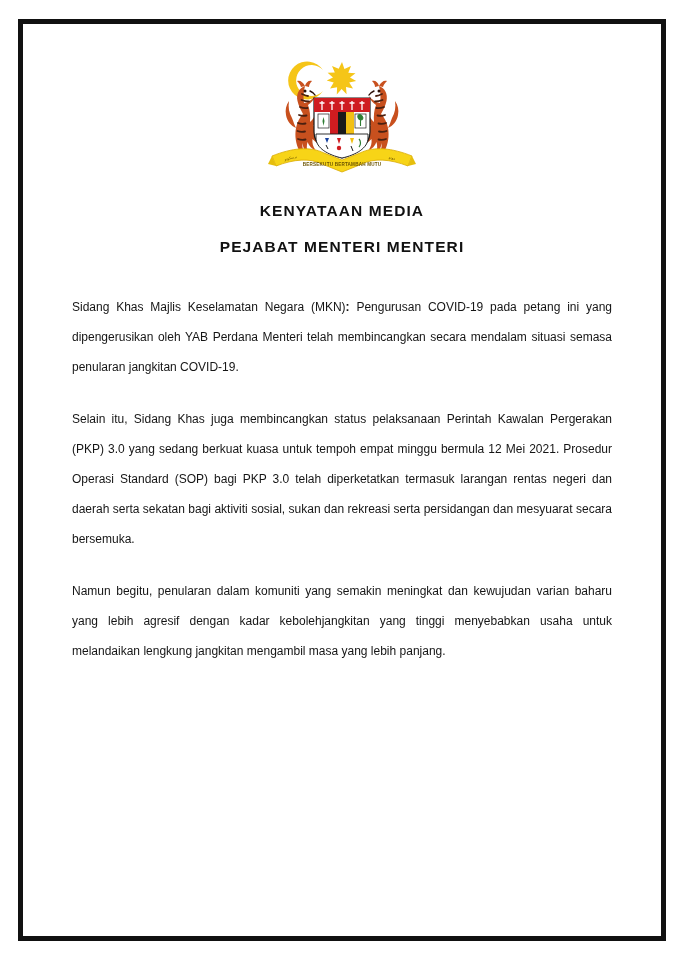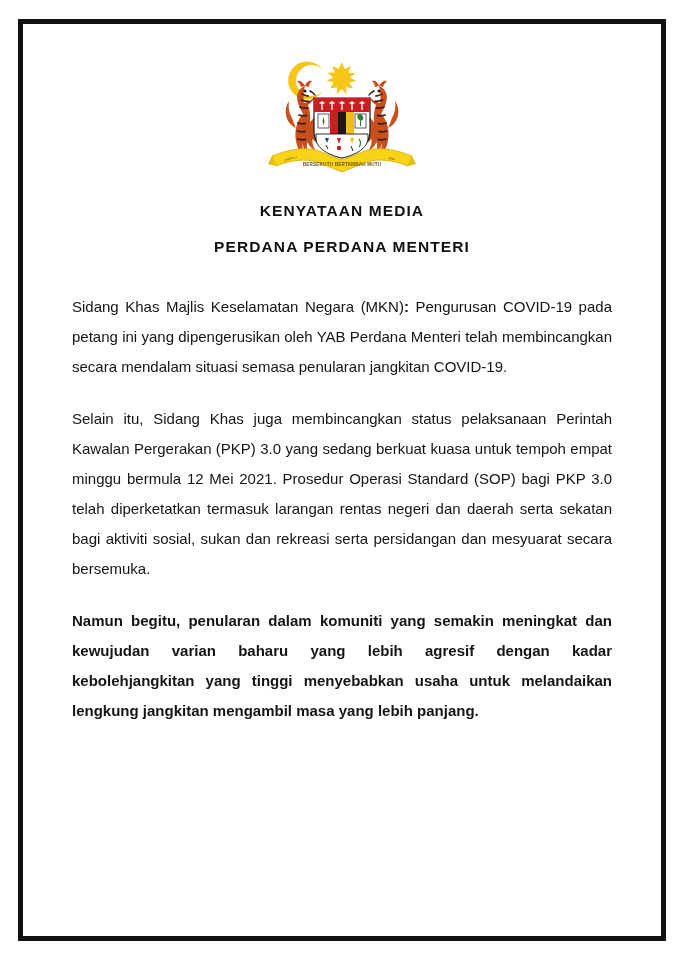--- a/index.html
+++ b/index.html
@@ -75,29 +75,28 @@
 
   
   .body-text {
     margin: 0 auto;
     margin-top: 37px;
     width: 540px;
     text-align: justify;
     text-justify: inter-word;
   }
   .para {
-    font-size: 15px;
+    font-size: 12px;
     line-height: 30px;
     color: #151515;
     margin: 0 0 22px 0;
     text-align: justify;
   }
   .para:last-child {
     margin-bottom: 0;
-    font-weight: bold;
   }
   .para .strong-colon {
     font-weight: bold;
   }
 </style>
 </head>
 <body>
 
 <div class="page">
   <div class="frame">
@@ -170,21 +169,21 @@
             <path d="M154 96 L158 104 L150 106 Z" fill="#E6BE0C"></path>
             <text x="84" y="106" text-anchor="middle" font-family="'Liberation Sans', sans-serif" font-size="4.6" font-weight="bold" fill="#6B5300" letter-spacing="0.2">BERSEKUTU BERTAMBAH MUTU</text>
             <text x="33" y="99" text-anchor="middle" font-family="'Liberation Sans', sans-serif" font-size="3.6" fill="#6B5300" transform="rotate(-14 33 99)">برسكوتو</text>
             <text x="134" y="99" text-anchor="middle" font-family="'Liberation Sans', sans-serif" font-size="3.6" fill="#6B5300" transform="rotate(14 134 99)">موتو</text>
           </g>
         </svg>
       </div>
 
       <div class="headings">
         <div class="heading-line">KENYATAAN MEDIA</div>
-        <div class="heading-line second">PERDANA PERDANA MENTERI</div>
+        <div class="heading-line second">PEJABAT MENTERI MENTERI</div>
       </div>
 
       <div class="body-text">
 
         <p class="para"><span>Sidang Khas Majlis Keselamatan Negara (MKN)</span><span class="strong-colon">:</span><span> Pengurusan COVID-19 pada petang ini yang dipengerusikan oleh YAB Perdana Menteri telah membincangkan secara mendalam situasi semasa penularan jangkitan COVID-19.</span></p>
 
 
         <p class="para">Selain itu, Sidang Khas juga membincangkan status pelaksanaan Perintah Kawalan Pergerakan (PKP) 3.0 yang sedang berkuat kuasa untuk tempoh empat minggu bermula 12 Mei 2021. Prosedur Operasi Standard (SOP) bagi PKP 3.0 telah diperketatkan termasuk larangan rentas negeri dan daerah serta sekatan bagi aktiviti sosial, sukan dan rekreasi serta persidangan dan mesyuarat secara bersemuka.</p>
 
         <p class="para">Namun begitu, penularan dalam komuniti yang semakin meningkat dan kewujudan varian baharu yang lebih agresif dengan kadar kebolehjangkitan yang tinggi menyebabkan usaha untuk melandaikan lengkung jangkitan mengambil masa yang lebih panjang.</p>

